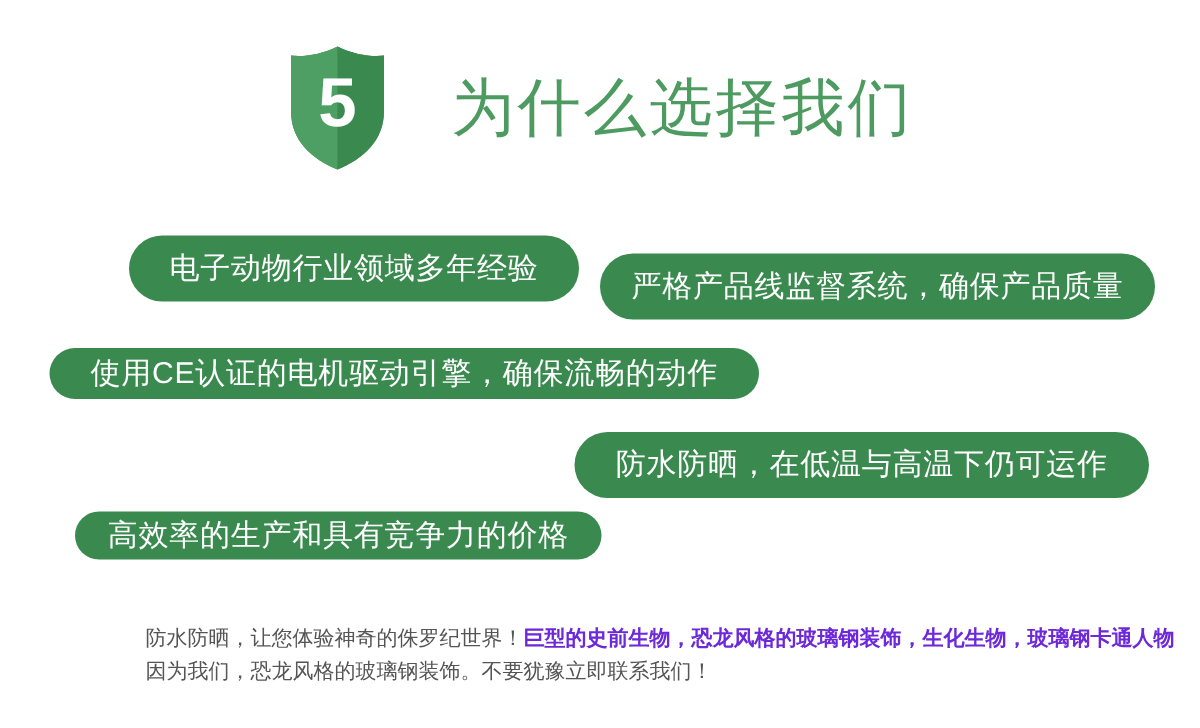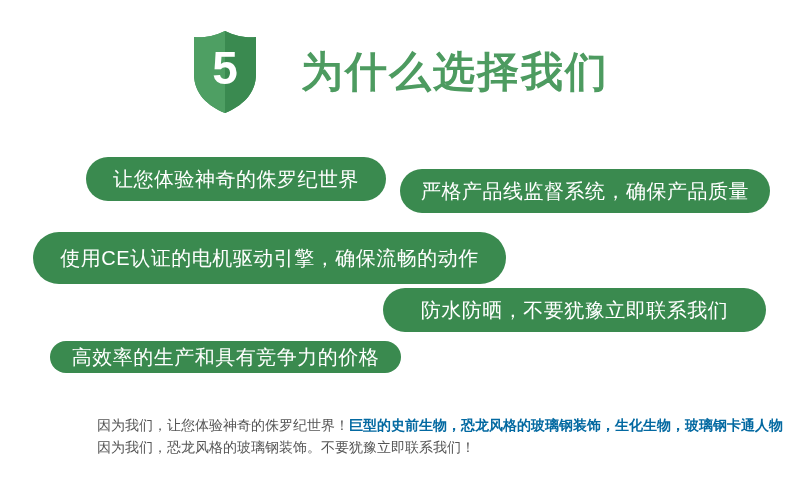--- a/index.html
+++ b/index.html
@@ -60,21 +60,21 @@
     font-weight: bold;
     line-height: 1;
     padding-bottom: 8px;
     box-sizing: border-box;
     letter-spacing: 0px;
   }
 
   .header-title {
     color: #4d9b60;
     font-size: 42px;
-    font-weight: bold;
+    font-weight: normal;
     line-height: 1;
     letter-spacing: 2px;
     white-space: nowrap;
     margin-left: 28px;
   }
 
   
   .pill {
     position: absolute;
     box-sizing: border-box;
@@ -86,40 +86,40 @@
     justify-content: center;
     font-size: 20px;
     line-height: 1;
     letter-spacing: 0.5px;
     white-space: nowrap;
     padding: 0 22px;
   }
 
   .pill-1 { left: 86px;  top: 157px; width: 300px; height: 44px; }
   .pill-2 { left: 400px; top: 169px; width: 370px; height: 44px; }
-  .pill-3 { left: 33px;  top: 232px; width: 473px; height: 52px; }
+  .pill-3 { left: 33px;  top: 232px; width: 473px; height: 34px; }
   .pill-4 { left: 383px; top: 288px; width: 383px; height: 44px; }
   .pill-5 { left: 50px;  top: 341px; width: 351px; height: 32px; }
 
   
   .footer {
     position: absolute;
     left: 97px;
     top: 414px;
     width: 680px;
   }
   .footer-line {
     font-size: 14px;
     line-height: 22px;
     color: #555555;
     white-space: nowrap;
     letter-spacing: 0px;
   }
   .accent {
-    color: #0369a1;
+    color: #6d28d9;
     font-weight: bold;
   }
 </style>
 </head>
 <body>
 
 <div id="page">
 
   <div class="header">
 
@@ -128,30 +128,30 @@
         <path d="M34 1 C22 7, 10 8, 3 7 L3 44 C3 64, 17 76, 34 83 C51 76, 65 64, 65 44 L65 7 C58 8, 46 7, 34 1 Z" fill="#43955a"></path>
         <path d="M34 1 C22 7, 10 8, 3 7 L3 44 C3 64, 17 76, 34 83 L34 1 Z" fill="#4e9f63"></path>
         <path d="M65 7 C58 8, 46 7, 34 1 L34 83 C51 76, 65 64, 65 44 L65 7 Z" fill="#3a8a50"></path>
       </svg>
       <div class="shield-number">5</div>
     </div>
 
     <div class="header-title">为什么选择我们</div>
   </div>
 
-  <div class="pill pill-1">让您体验神奇的侏罗纪世界</div>
+  <div class="pill pill-1">电子动物行业领域多年经验</div>
 
   <div class="pill pill-2">严格产品线监督系统，确保产品质量</div>
 
   <div class="pill pill-3">使用CE认证的电机驱动引擎，确保流畅的动作</div>
 
-  <div class="pill pill-4">防水防晒，不要犹豫立即联系我们</div>
+  <div class="pill pill-4">防水防晒，在低温与高温下仍可运作</div>
 
   <div class="pill pill-5">高效率的生产和具有竞争力的价格</div>
 
   <div class="footer">
     <div class="footer-line">
-      <span>因为我们，让您体验神奇的侏罗纪世界！</span><span class="accent">巨型的史前生物，恐龙风格的玻璃钢装饰，生化生物，玻璃钢卡通人物</span>
+      <span>防水防晒，让您体验神奇的侏罗纪世界！</span><span class="accent">巨型的史前生物，恐龙风格的玻璃钢装饰，生化生物，玻璃钢卡通人物</span>
     </div>
     <div class="footer-line">因为我们，恐龙风格的玻璃钢装饰。不要犹豫立即联系我们！</div>
   </div>
 
 </div>
 
 </body></html>

